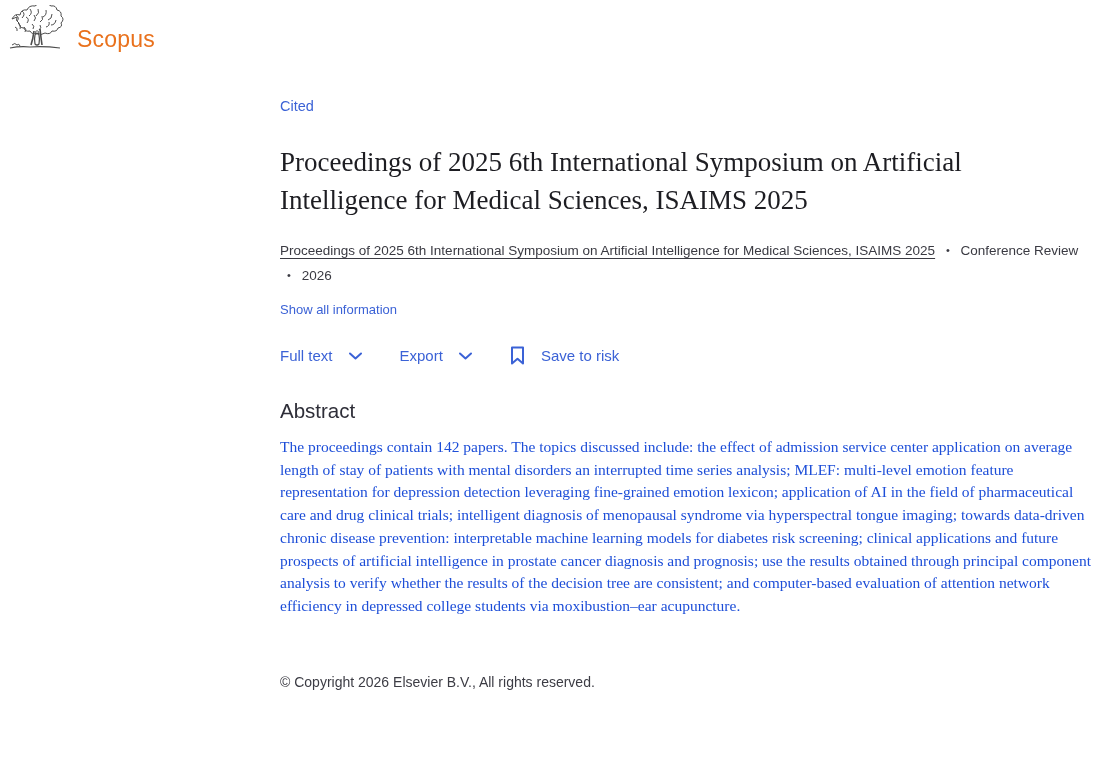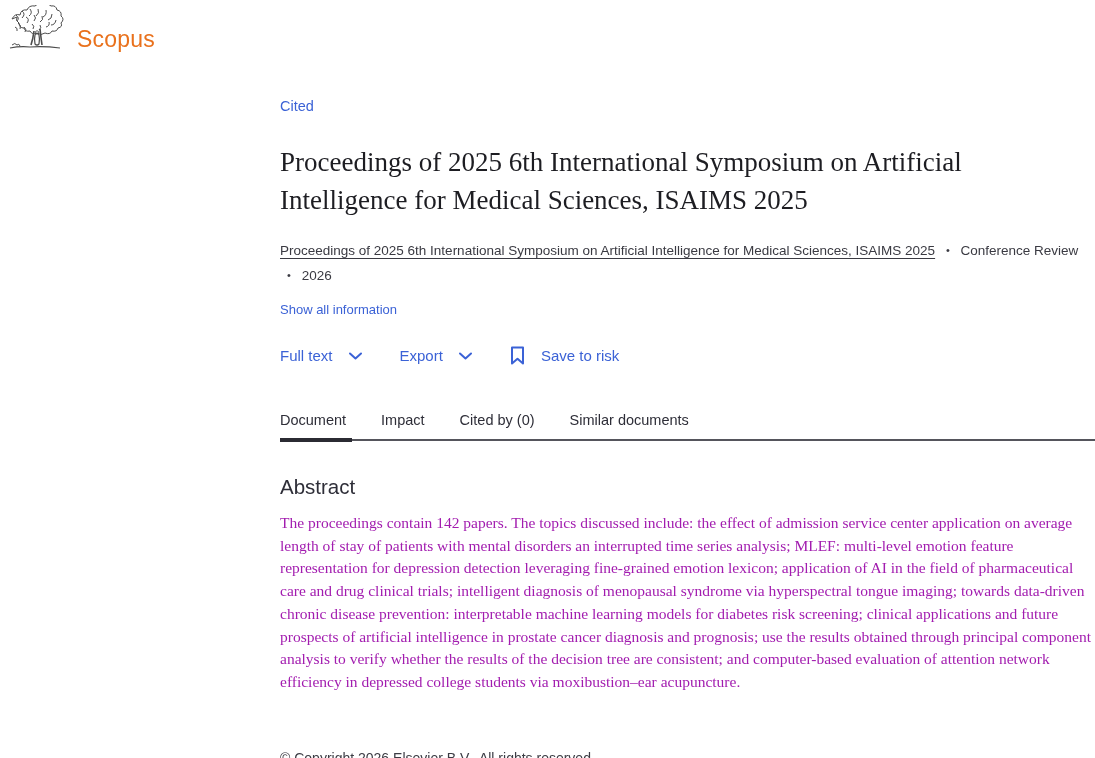--- a/index.html
+++ b/index.html
@@ -118,21 +118,21 @@
     font-size: 20.5px;
     font-weight: 400;
     color: #2e2e38;
   }
   .abstract-text {
     margin: 13px 0 0 0;
     max-width: 812px;
     font-family: "Liberation Serif", "DejaVu Serif", serif;
     font-size: 15.5px;
     line-height: 22.7px;
-    color: #a21caf;
+    color: #1d4ed8;
   }
   .footer {
     margin-top: 56px;
     font-size: 14px;
     color: #3c3c44;
   }
 </style>
 </head>
 <body>
 
@@ -193,26 +193,20 @@
     <span class="action">
       <span>
         <svg width="15" height="19" viewBox="0 0 15 19">
             <path d="M2 1.5 h11 v16 l-5.5 -4.8 l-5.5 4.8 z" fill="none" stroke="#3b62d6" stroke-width="2" stroke-linejoin="round"></path>
           </svg>
       </span>
       <span>Save to risk</span>
     </span>
   </div>
 
-  <div class="tabs">
-    <span class="tab active">Document</span>
-    <span class="tab">Impact</span>
-    <span class="tab">Cited by (0)</span>
-    <span class="tab">Similar documents</span>
-  </div>
 
   <h2 class="abstract-heading">Abstract</h2>
 
   <p class="abstract-text">The proceedings contain 142 papers. The topics discussed include: the effect of admission service center application on average length of stay of patients with mental disorders an interrupted time series analysis; MLEF: multi-level emotion feature representation for depression detection leveraging fine-grained emotion lexicon; application of AI in the field of pharmaceutical care and drug clinical trials; intelligent diagnosis of menopausal syndrome via hyperspectral tongue imaging; towards data-driven chronic disease prevention: interpretable machine learning models for diabetes risk screening; clinical applications and future prospects of artificial intelligence in prostate cancer diagnosis and prognosis; use the results obtained through principal component analysis to verify whether the results of the decision tree are consistent; and computer-based evaluation of attention network efficiency in depressed college students via moxibustion–ear acupuncture.</p>
 
   <div class="footer">© Copyright 2026 Elsevier B.V., All rights reserved.</div>
 
 </main>
 
 </body></html>

